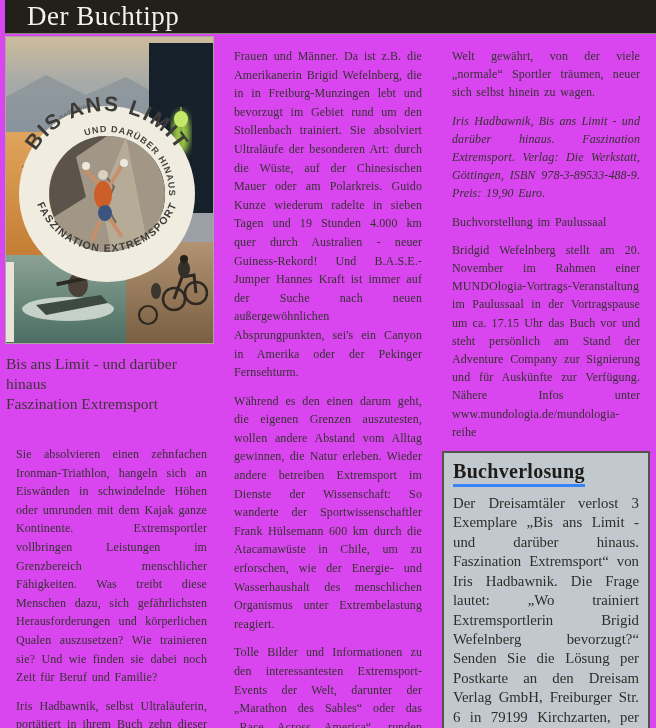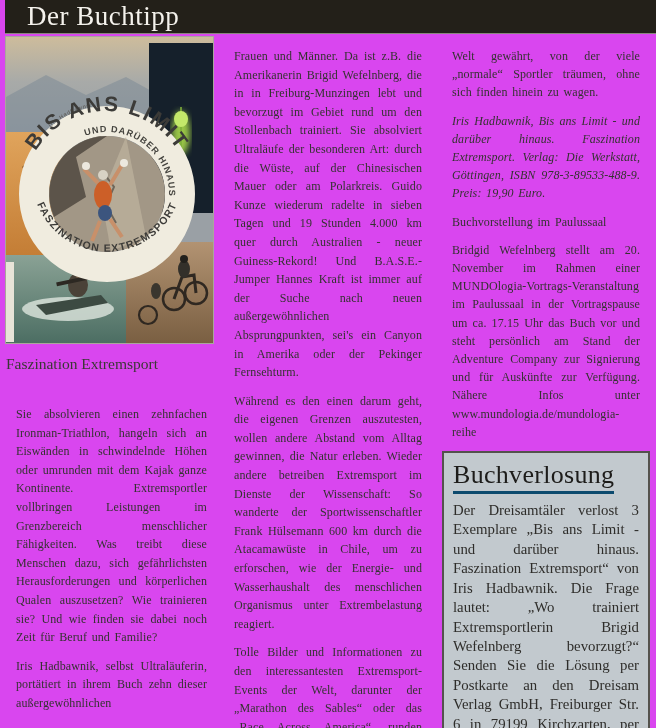--- a/index.html
+++ b/index.html
@@ -53,24 +53,24 @@
   .caption-gap{height:21px;}
   .box{
     margin-top:10px;
     border:2px solid #54524d;
     background:#c2c9ce;
     padding:5px 9px 10px 9px;
   }
   .box-title{margin:2px 0 7px 0;}
   .box-title span{
     display:inline-block;
-    font-size:26px;
-    font-weight:normal;
+    font-size:20px;
+    font-weight:bold;
     color:#1d1c1a;
-    border-bottom:3px solid #0c4a6e;
+    border-bottom:3px solid #3b82f6;
     padding-bottom:1px;
     letter-spacing:0.3px;
   }
   .box-body{
     margin:0;
     font-size:14.8px;
     line-height:19.4px;
     text-align:justify;
     word-spacing:1.5px;
     color:#2e2d2a;
@@ -168,35 +168,36 @@
         <text font-family="Liberation Sans, sans-serif" font-size="9" font-weight="bold" fill="#45443f" letter-spacing="1" text-anchor="middle">
           <textPath href="#arcSub" startOffset="70%">UND DARÜBER HINAUS</textPath>
         </text>
         <text font-family="Liberation Sans, sans-serif" font-size="10.5" font-weight="bold" fill="#3c3b38" letter-spacing="1.2" text-anchor="middle">
           <textPath href="#arcBottom" startOffset="50%">FASZINATION EXTREMSPORT</textPath>
         </text>
       </svg>
     </div>
 
     <div class="caption">
+      <div>Bis ans Limit - und darüber hinaus</div>
       <div>Faszination Extremsport</div>
     </div>
     <div class="caption-gap"></div>
     <p class="body-text">Sie absolvieren einen zehnfachen Ironman-Triathlon, hangeln sich an Eiswänden in schwindelnde Höhen oder umrunden mit dem Kajak ganze Kontinente. Extremsportler vollbringen Leistungen im Grenzbereich menschlicher Fähigkeiten. Was treibt diese Menschen dazu, sich gefährlichsten Herausforderungen und körperlichen Qualen auszusetzen? Wie trainieren sie? Und wie finden sie dabei noch Zeit für Beruf und Familie?</p>
     <p class="body-text">Iris Hadbawnik, selbst Ultraläuferin, portätiert in ihrem Buch zehn dieser außergewöhnlichen</p>
   </div>
 
   <div class="col col2">
     <p class="body-text">Frauen und Männer. Da ist z.B. die Amerikanerin Brigid Wefelnberg, die in in Freiburg-Munzingen lebt und bevorzugt im Gebiet rund um den Stollenbach trainiert. Sie absolviert Ultraläufe der besonderen Art: durch die Wüste, auf der Chinesischen Mauer oder am Polarkreis. Guido Kunze wiederum radelte in sieben Tagen und 19 Stunden 4.000 km quer durch Australien - neuer Guiness-Rekord! Und B.A.S.E.- Jumper Hannes Kraft ist immer auf der Suche nach neuen außergewöhnlichen Absprungpunkten, sei's ein Canyon in Amerika oder der Pekinger Fernsehturm.</p>
     <p class="body-text">Während es den einen darum geht, die eigenen Grenzen auszutesten, wollen andere Abstand vom Alltag gewinnen, die Natur erleben. Wieder andere betreiben Extremsport im Dienste der Wissenschaft: So wanderte der Sportwissenschaftler Frank Hülsemann 600 km durch die Atacamawüste in Chile, um zu erforschen, wie der Energie- und Wasserhaushalt des menschlichen Organismus unter Extrembelastung reagiert.</p>
     <p class="body-text">Tolle Bilder und Informationen zu den interessantesten Extremsport-Events der Welt, darunter der „Marathon des Sables“ oder das „Race Across America“, runden dieses spannende Buch ab, das Einblicke in eine faszinierende</p>
   </div>
 
   <div class="col col3">
-    <p class="body-text">Welt gewährt, von der viele „normale“ Sportler träumen, ohne sich finden hinein zu wagen.</p>
+    <p class="body-text">Welt gewährt, von der viele „normale“ Sportler träumen, neuer sich selbst hinein zu wagen.</p>
     <p class="body-text italic">Iris Hadbawnik, Bis ans Limit - und darüber hinaus. Faszination Extremsport. Verlag: Die Werkstatt, Göttingen, ISBN 978-3-89533-488-9. Preis: 19,90 Euro.</p>
     <p class="body-text bold">Buchvorstellung im Paulussaal</p>
     <p class="body-text">Bridgid Wefelnberg stellt am 20. November im Rahmen einer MUNDOlogia-Vortrags-Veranstaltung im Paulussaal in der Vortragspause um ca. 17.15 Uhr das Buch vor und steht persönlich am Stand der Adventure Company zur Signierung und für Auskünfte zur Verfügung. Nähere Infos unter www.mundologia.de/mundologia-reihe</p>
 
     <div class="box">
       <div class="box-title">
         <span>Buchverlosung</span>
       </div>
       <p class="box-body"><span>Der Dreisamtäler verlost 3 Exemplare </span><span class="bold">„Bis ans Limit - und darüber hinaus. Faszination Extremsport“</span><span> von Iris Hadbawnik. Die Frage lautet: „Wo trainiert Extremsportlerin Brigid Wefelnberg bevorzugt?“ Senden Sie die Lösung per Postkarte an den Dreisam Verlag GmbH, Freiburger Str. 6 in 79199 Kirchzarten, per Fax an 07661 / 3532 oder per E-Mail an info@dreisamtaeler.de.</span></p>
 

